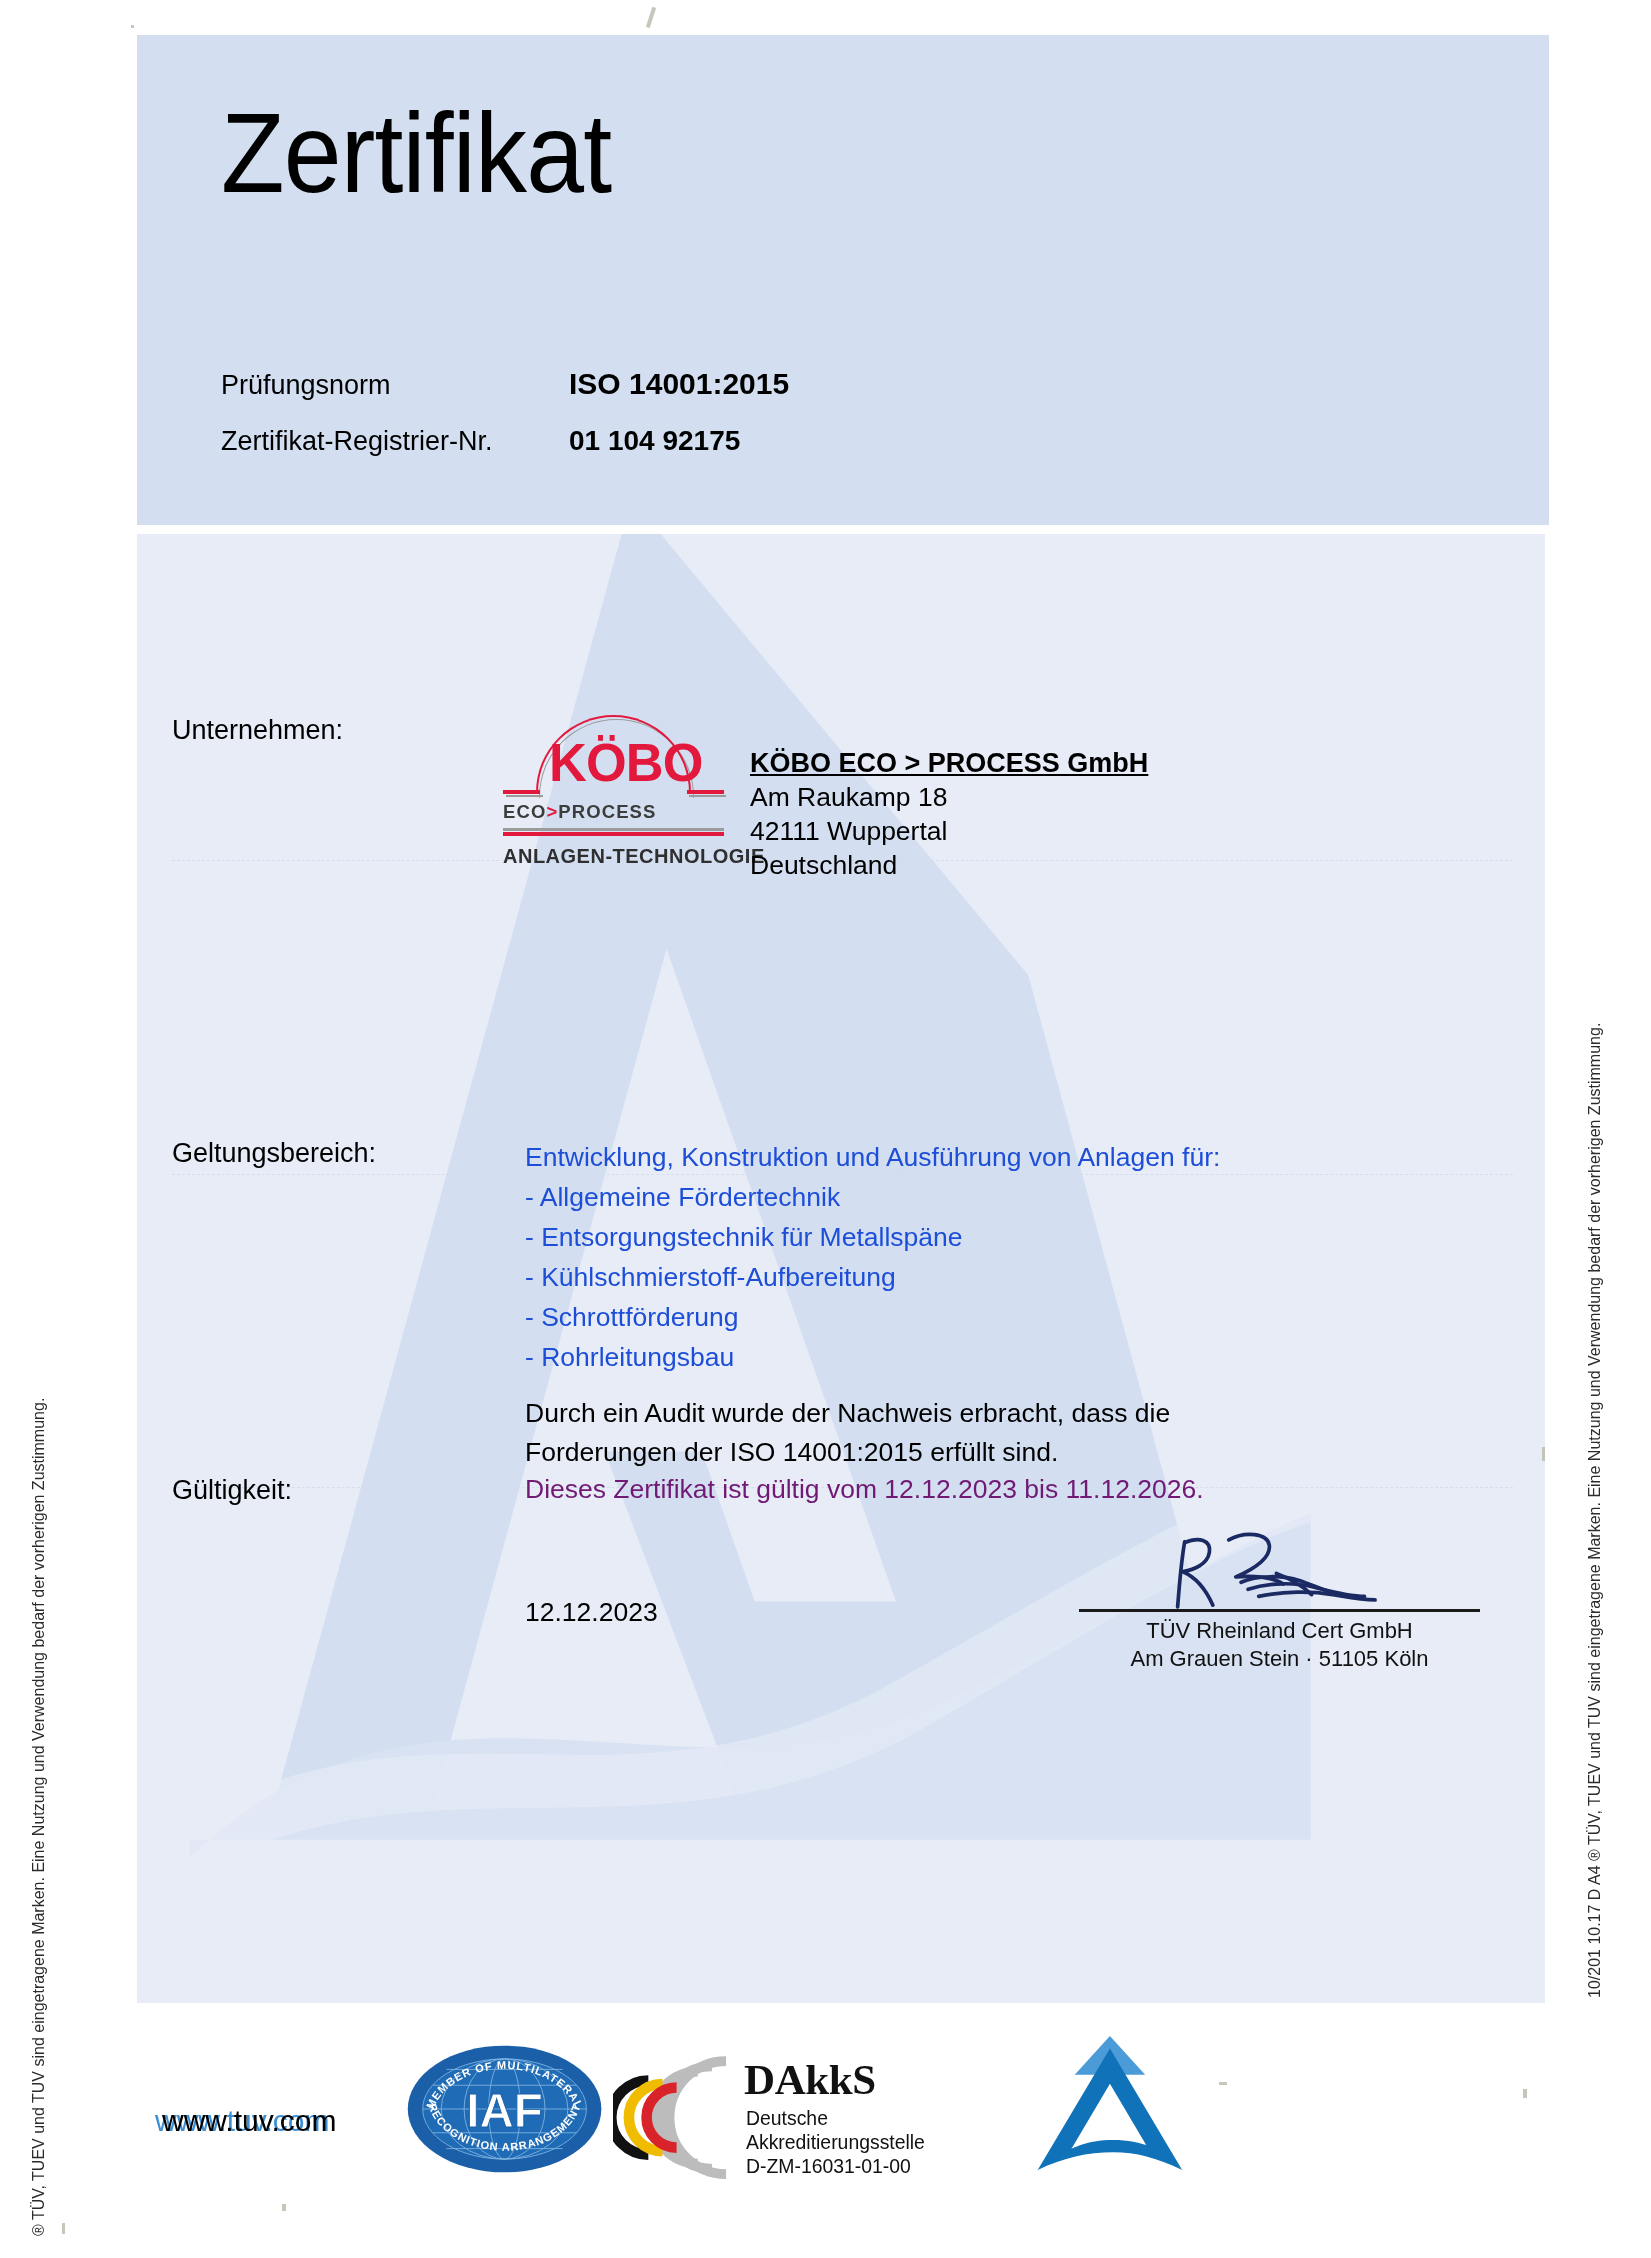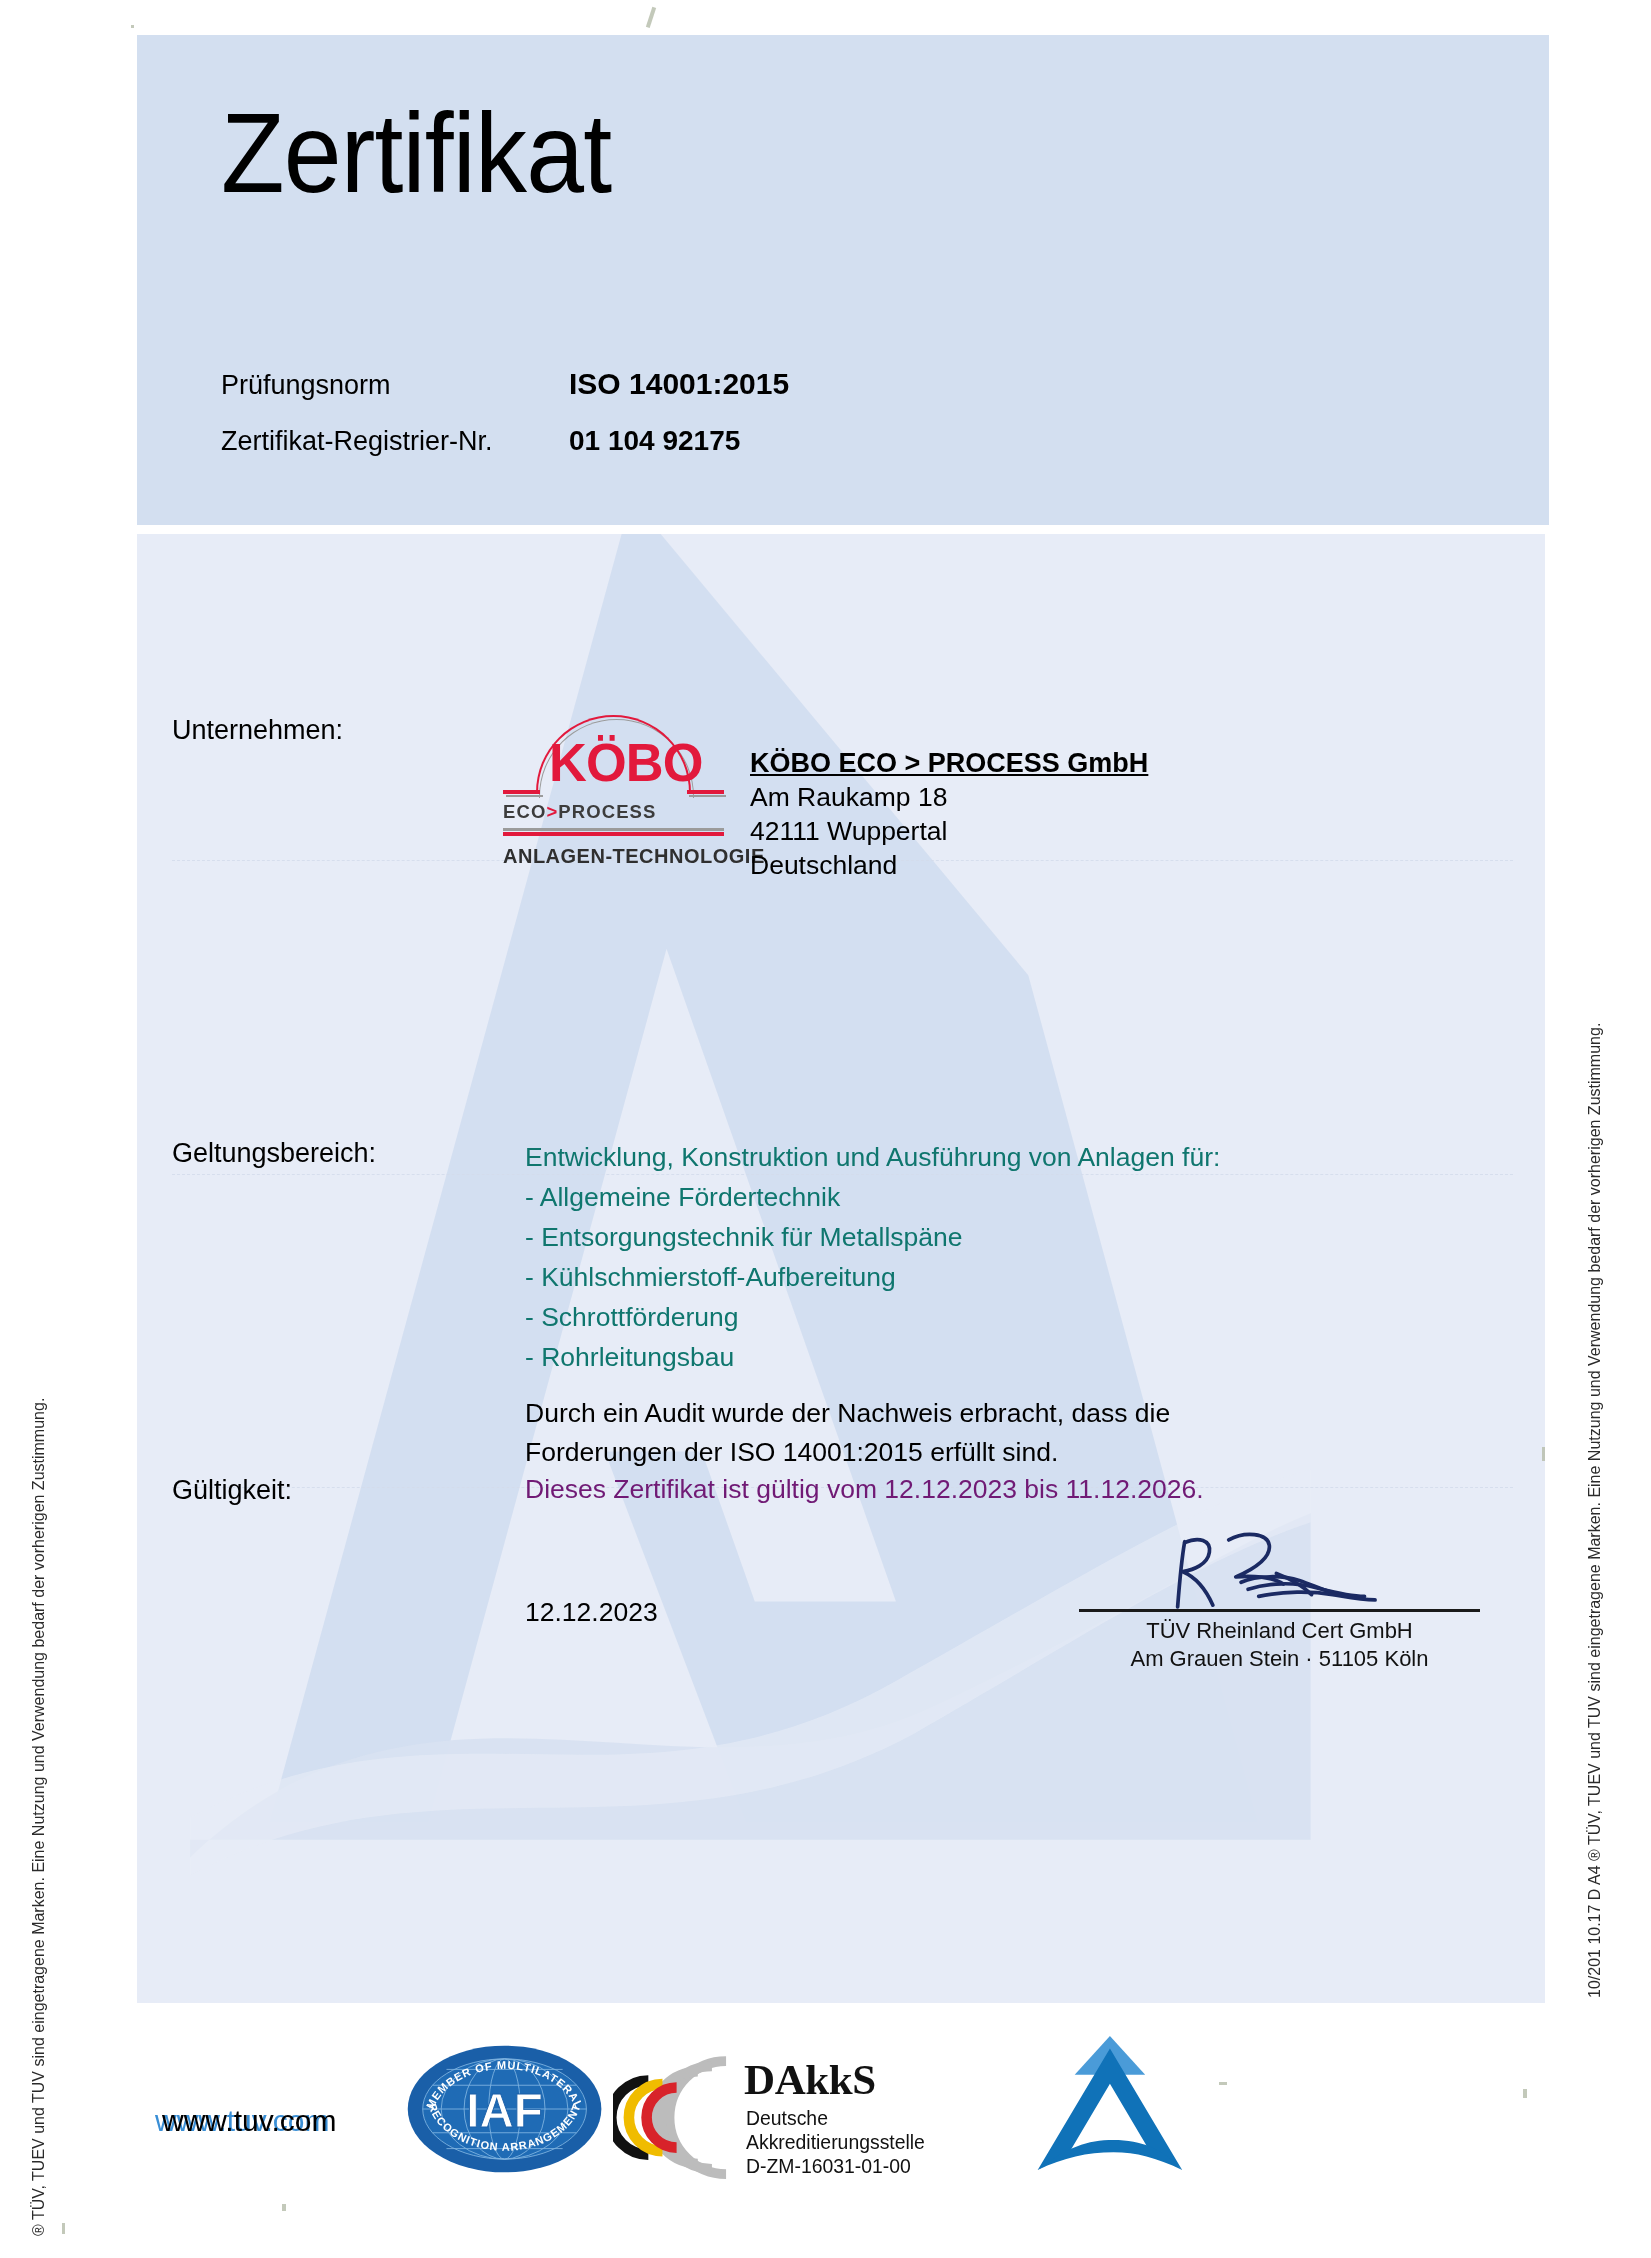--- a/index.html
+++ b/index.html
@@ -205,21 +205,21 @@
   #address-block .company-name { font-weight: bold; font-size: 27px; text-decoration: underline; }
 
   
   #lbl-geltung { left: 0px; top: 423px; }
   #scope-block {
     position: absolute;
     left: 353px;
     top: 422px;
     font-size: 26.5px;
     line-height: 40px;
-    color: #0f766e;
+    color: #1d4ed8;
     white-space: nowrap;
   }
 
   
   #audit-block {
     position: absolute;
     left: 353px;
     top: 679px;
     font-size: 26.5px;
     line-height: 39px;

